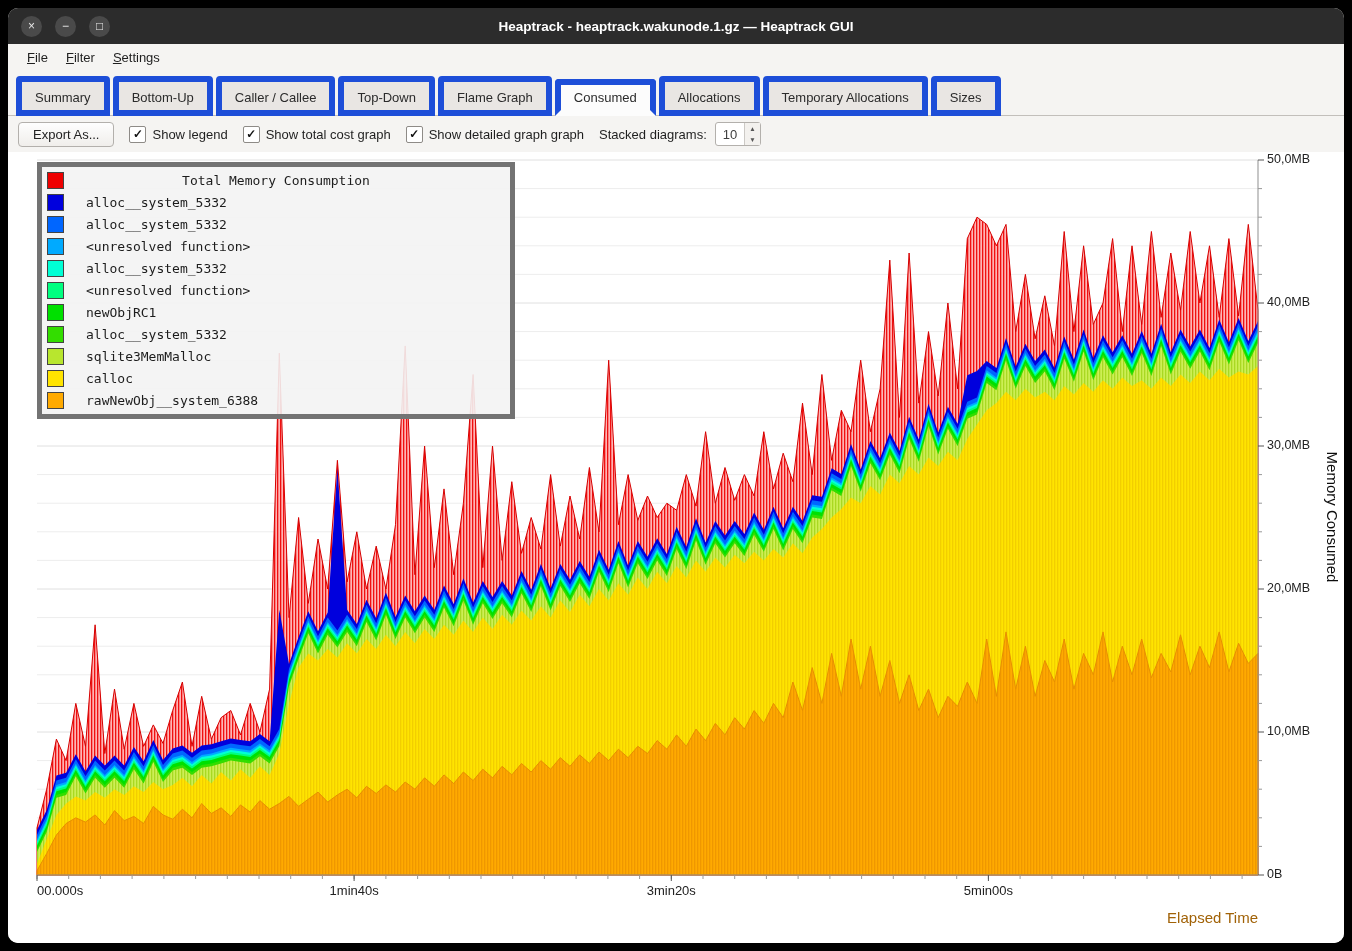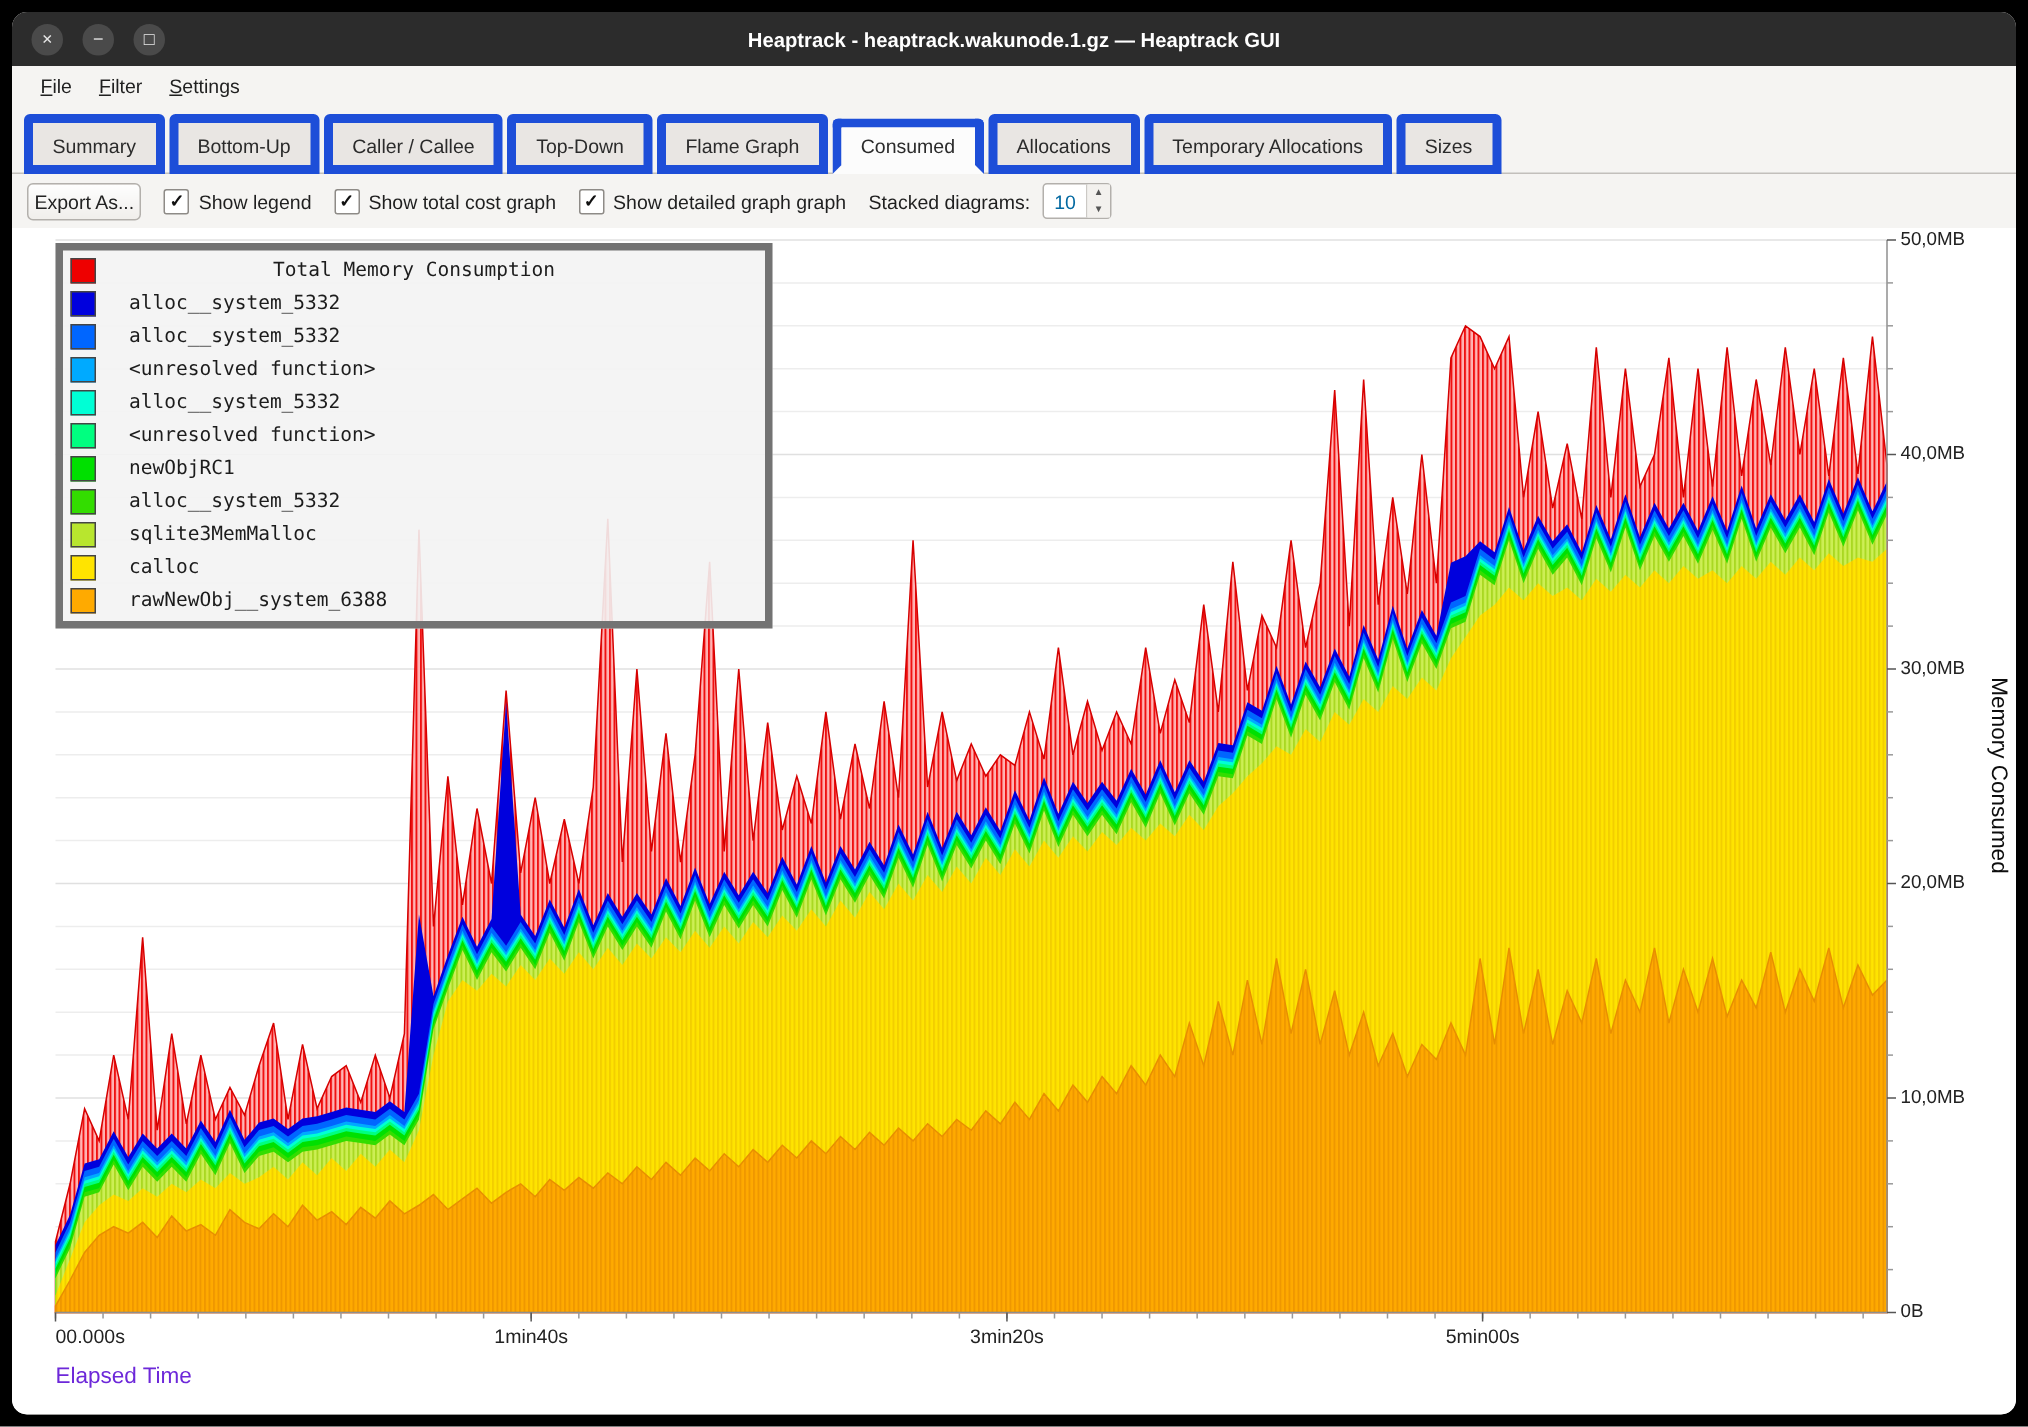--- a/index.html
+++ b/index.html
@@ -19,41 +19,41 @@
   .mn{text-decoration:underline;}
   
   .tabbar{flex:0 0 auto;display:flex;align-items:flex-end;padding:4px 0 0 8px;background:#f5f4f2;
           border-bottom:1px solid #c2bfbb;}
   .tab{position:relative;bottom:-1px;background:#e9e6e3;border:6px solid #1d4ed8;border-radius:4px 4px 0 0;
        padding:8px 13px 5px;margin-right:3px;font-size:13px;color:#2b2b2b;white-space:nowrap;}
   .tab.active{background:#fcfcfc;border-bottom-color:#fcfcfc;padding-top:5px;}
   
   .toolbar{flex:0 0 36px;background:#f5f4f2;display:flex;align-items:center;padding-left:10px;gap:15px;}
   .btn{border:1px solid #b3b0ac;background:linear-gradient(#fefefe,#f0eeeb);border-radius:4px;
-       padding:4px 4px;font-size:13px;color:#222;}
+       padding:4px 14px;font-size:13px;color:#222;}
   .cb-group{display:flex;align-items:center;gap:6px;font-size:13px;color:#1f1f1f;}
   .checkbox{width:15px;height:15px;border:1px solid #8e8b87;background:#fff;border-radius:2px;
             display:flex;align-items:center;justify-content:center;font-size:12px;color:#111;font-weight:bold;line-height:1;}
   .spin{display:flex;border:1px solid #b3b0ac;background:#fff;border-radius:3px;height:22px;align-items:stretch;}
-  .spin-value{padding:0 7px 0 7px;font-size:13px;display:flex;align-items:center;min-width:14px;color:#0369a1;}
+  .spin-value{padding:0 7px 0 7px;font-size:13px;display:flex;align-items:center;min-width:14px;color:#404040;}
   .spin-btns{display:flex;flex-direction:column;border-left:1px solid #ccc9c5;}
   .spin-btn{flex:1;font-size:6.5px;color:#555;padding:0 4px;display:flex;align-items:center;justify-content:center;background:#f3f1ee;}
   
   .chart-region{flex:1;background:#ffffff;position:relative;}
   .plot{position:absolute;left:29px;top:8px;width:1221px;height:715px;}
   .plot svg{position:absolute;left:0;top:0;overflow:visible;}
   .legend{position:absolute;left:0;top:2px;width:468px;background:rgba(243,243,243,0.9);
           border:5px solid #737373;padding:2px 0 3px;}
   .legend-row{display:flex;align-items:center;height:22px;padding-left:5px;position:relative;}
   .legend-swatch{width:15px;height:15px;border:1px solid #444;flex:0 0 15px;}
   .legend-label{margin-left:22px;font-family:"DejaVu Sans Mono",monospace;font-size:13px;color:#1c1c1c;white-space:pre;}
   .legend-row.title .legend-label{position:absolute;left:0;right:0;text-align:center;margin:0;}
   .x-tick-label{position:absolute;top:731px;font-size:13px;color:#222;transform:translateX(-50%);white-space:nowrap;}
   .x-tick-label.first{transform:none;}
-  .xlabel-title{position:absolute;top:757px;left:29px;width:1221px;text-align:left;font-size:15px;color:#6d28d9;}
+  .xlabel-title{position:absolute;top:757px;left:29px;width:1221px;text-align:right;font-size:15px;color:#a16207;}
   .y-tick-label{position:absolute;left:1259px;font-size:12.5px;color:#222;white-space:nowrap;}
   .ylabel-title{position:absolute;left:1316px;top:365px;transform:translateY(-50%);writing-mode:vertical-rl;
                 font-size:15px;color:#0d0d0d;}
 </style>
 </head>
 <body>
 
 <div class="window">
 
   <div class="titlebar">

